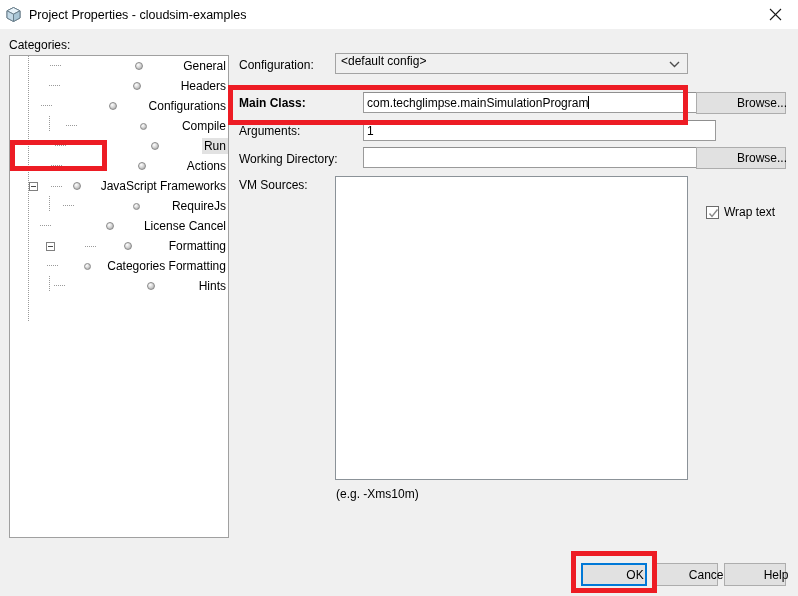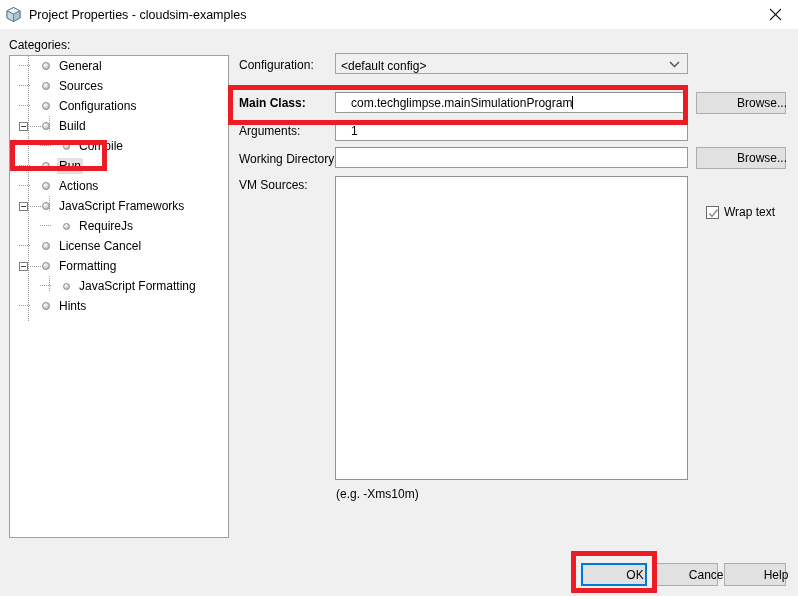--- a/index.html
+++ b/index.html
@@ -64,20 +64,21 @@
     background: #ffffff;
     border: 1px solid #a0a0a0;
     overflow: hidden;
   }
   .tree-row {
     position: relative;
     height: 20px;
     display: flex; align-items: center;
     white-space: nowrap;
     cursor: pointer;
+    justify-content: space-between;
   }
   .tree-row .indent { flex: 0 0 auto; }
   .toggle {
     position: relative;
     width: 9px; height: 9px;
     border: 1px solid #808080;
     background: #ffffff;
     flex: 0 0 auto;
     margin-right: 2px;
   }
@@ -136,31 +137,32 @@
   }
   .form-label.bold { font-weight: bold; }
 
   .textfield {
     position: absolute;
     background: #ffffff;
     border: 1px solid #9a9a9a;
     border-top-color: #8f8f8f;
     font-size: 12px;
     display: flex; align-items: center;
-    padding-left: 15px;
+    padding-left: 3px;
     overflow: hidden;
     white-space: nowrap;
     cursor: text;
+    margin-left: 28px;
   }
   .combo {
     position: absolute;
     background: #f0f0f0;
     border: 1px solid #a3a3a3;
     font-size: 12px;
-    display: flex; align-items: flex-end;
+    display: flex; align-items: flex-start;
     padding-left: 5px;
     cursor: pointer;
   }
   .combo .chev {
     position: absolute; right: 7px; top: 50%;
     transform: translateY(-50%);
   }
   .textarea {
     position: absolute;
     background: #ffffff;
@@ -257,91 +259,84 @@
           <span class="elbow"></span>
           <span class="indent" style="width: 11px;"></span>
           <span class="node-dot"></span>
           <span class="node-text">General</span>
         </div>
         <div class="tree-row">
           <span class="indent" style="width: 9px;"></span>
           <span class="elbow"></span>
           <span class="indent" style="width: 11px;"></span>
           <span class="node-dot"></span>
-          <span class="node-text">Sources</span>
+          <span class="node-text">Headers</span>
         </div>
         <div class="tree-row">
           <span class="indent" style="width: 9px;"></span>
           <span class="elbow"></span>
           <span class="indent" style="width: 11px;"></span>
           <span class="node-dot"></span>
           <span class="node-text">Configurations</span>
+        </div>
+        <div class="tree-row">
+          <span class="indent" style="width: 30px;"></span>
+          <span class="elbow"></span>
+          <span class="indent" style="width: 11px;"></span>
+          <span class="node-dot" style="width: 7px; height: 7px;"></span>
+          <span class="node-text">Compile</span>
+        </div>
+        <div class="tree-row selected">
+          <span class="indent" style="width: 9px;"></span>
+          <span class="elbow"></span>
+          <span class="indent" style="width: 11px;"></span>
+          <span class="node-dot"></span>
+          <span class="node-text">Run</span>
+        </div>
+        <div class="tree-row">
+          <span class="indent" style="width: 9px;"></span>
+          <span class="elbow"></span>
+          <span class="indent" style="width: 11px;"></span>
+          <span class="node-dot"></span>
+          <span class="node-text">Actions</span>
         </div>
         <div class="tree-row">
           <span class="indent" style="width: 9px;"></span>
           <span class="toggle"></span>
           <span class="dots"></span>
           <span class="node-dot"></span>
-          <span class="node-text">Build</span>
+          <span class="node-text">JavaScript Frameworks</span>
         </div>
         <div class="tree-row">
           <span class="indent" style="width: 30px;"></span>
           <span class="elbow"></span>
           <span class="indent" style="width: 11px;"></span>
           <span class="node-dot" style="width: 7px; height: 7px;"></span>
-          <span class="node-text">Compile</span>
-        </div>
-        <div class="tree-row selected">
-          <span class="indent" style="width: 9px;"></span>
-          <span class="elbow"></span>
-          <span class="indent" style="width: 11px;"></span>
-          <span class="node-dot"></span>
-          <span class="node-text">Run</span>
-        </div>
-        <div class="tree-row">
-          <span class="indent" style="width: 9px;"></span>
-          <span class="elbow"></span>
-          <span class="indent" style="width: 11px;"></span>
-          <span class="node-dot"></span>
-          <span class="node-text">Actions</span>
+          <span class="node-text">RequireJs</span>
+        </div>
+        <div class="tree-row">
+          <span class="indent" style="width: 9px;"></span>
+          <span class="elbow"></span>
+          <span class="indent" style="width: 11px;"></span>
+          <span class="node-dot"></span>
+          <span class="node-text">License Cancel</span>
         </div>
         <div class="tree-row">
           <span class="indent" style="width: 9px;"></span>
           <span class="toggle"></span>
           <span class="dots"></span>
           <span class="node-dot"></span>
-          <span class="node-text">JavaScript Frameworks</span>
+          <span class="node-text">Formatting</span>
         </div>
         <div class="tree-row">
           <span class="indent" style="width: 30px;"></span>
           <span class="elbow"></span>
           <span class="indent" style="width: 11px;"></span>
           <span class="node-dot" style="width: 7px; height: 7px;"></span>
-          <span class="node-text">RequireJs</span>
-        </div>
-        <div class="tree-row">
-          <span class="indent" style="width: 9px;"></span>
-          <span class="elbow"></span>
-          <span class="indent" style="width: 11px;"></span>
-          <span class="node-dot"></span>
-          <span class="node-text">License Cancel</span>
-        </div>
-        <div class="tree-row">
-          <span class="indent" style="width: 9px;"></span>
-          <span class="toggle"></span>
-          <span class="dots"></span>
-          <span class="node-dot"></span>
-          <span class="node-text">Formatting</span>
-        </div>
-        <div class="tree-row">
-          <span class="indent" style="width: 30px;"></span>
-          <span class="elbow"></span>
-          <span class="indent" style="width: 11px;"></span>
-          <span class="node-dot" style="width: 7px; height: 7px;"></span>
-          <span class="node-text">JavaScript Formatting</span>
+          <span class="node-text">Categories Formatting</span>
         </div>
         <div class="tree-row">
           <span class="indent" style="width: 9px;"></span>
           <span class="elbow"></span>
           <span class="indent" style="width: 11px;"></span>
           <span class="node-dot"></span>
           <span class="node-text">Hints</span>
         </div>
       </div>
   </div>

